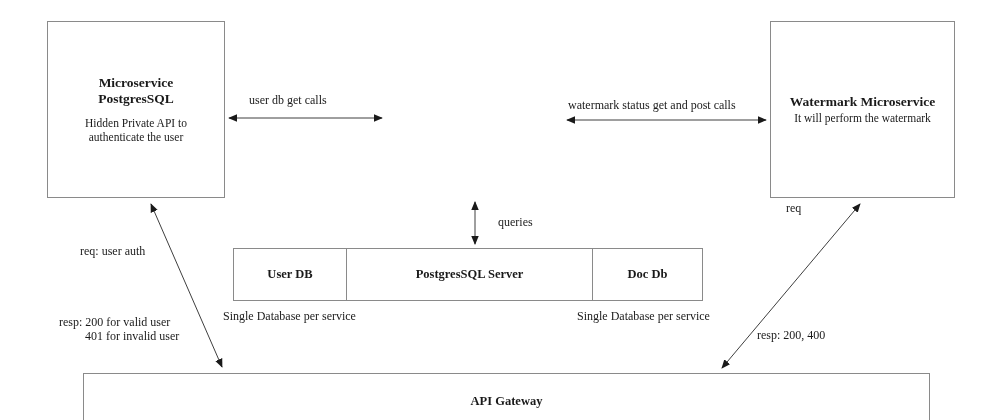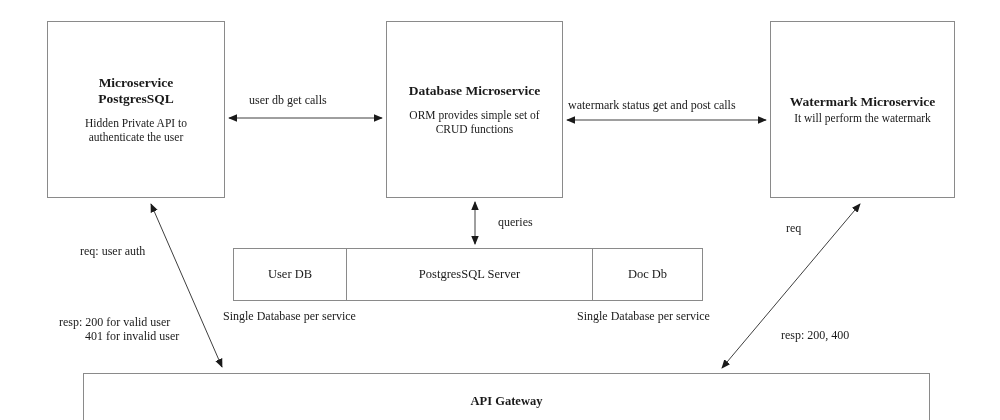--- a/index.html
+++ b/index.html
@@ -58,21 +58,21 @@
     display: flex;
     box-sizing: border-box;
   }
   #db-bar .cell {
     border: 1px solid #8a8a8a;
     box-sizing: border-box;
     background: #ffffff;
     display: flex;
     align-items: center;
     justify-content: center;
-    font-weight: normal;
+    font-weight: bold;
     font-size: 12.5px;
   }
   #db-bar .cell + .cell { border-left: none; }
   #gateway {
     position: absolute;
     left: 83px; top: 373px;
     width: 847px; height: 60px;
     border: 1px solid #8a8a8a;
     box-sizing: border-box;
     background: #ffffff;
@@ -107,27 +107,20 @@
     <div class="title">
       <div>Microservice</div>
       <div>PostgresSQL</div>
     </div>
     <div class="body">
       <div>Hidden Private API to</div>
       <div>authenticate the user</div>
     </div>
   </div>
 
-  <div class="node" style="left:386px; top:21px; width:177px; height:177px;">
-    <div class="title">Database Microservice</div>
-    <div class="body">
-      <div>ORM provides simple set of</div>
-      <div>CRUD functions</div>
-    </div>
-  </div>
 
   <div class="node" style="left:770px; top:21px; width:185px; height:177px;">
     <div class="title">Watermark Microservice</div>
     <div class="body tight">It will perform the watermark</div>
   </div>
 
   <div id="db-bar">
     <div class="cell" style="width:114px;">User DB</div>
     <div class="cell" style="width:246px;text-align:right;">PostgresSQL Server</div>
     <div class="cell" style="width:110px;">Doc Db</div>
@@ -137,20 +130,20 @@
   <div class="edge-label" style="left:577px; top:310px;">Single Database per service</div>
 
   <div class="edge-label" style="left:249px; top:94px;">user db get calls</div>
   <div class="edge-label" style="left:568px; top:99px;">watermark status get and post calls</div>
   <div class="edge-label" style="left:498px; top:216px;">queries</div>
   <div class="edge-label" style="left:80px; top:245px;">req: user auth</div>
   <div class="edge-label" style="left:59px; top:316px;">
     <div>resp: 200 for valid user</div>
     <div class="indent2">401 for invalid user</div>
   </div>
-  <div class="edge-label" style="left:786px; top:222px;">req</div>
-  <div class="edge-label" style="left:757px; top:329px;margin-left:24px;">resp: 200, 400</div>
+  <div class="edge-label" style="left:786px; top:202px;">req</div>
+  <div class="edge-label" style="left:757px; top:329px;">resp: 200, 400</div>
 
   <div id="gateway">
     <span>API Gateway</span>
   </div>
 
 </div>
 
 </body></html>

